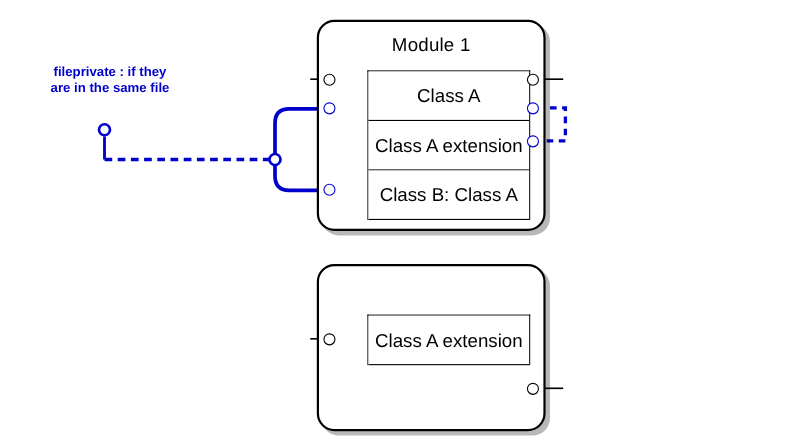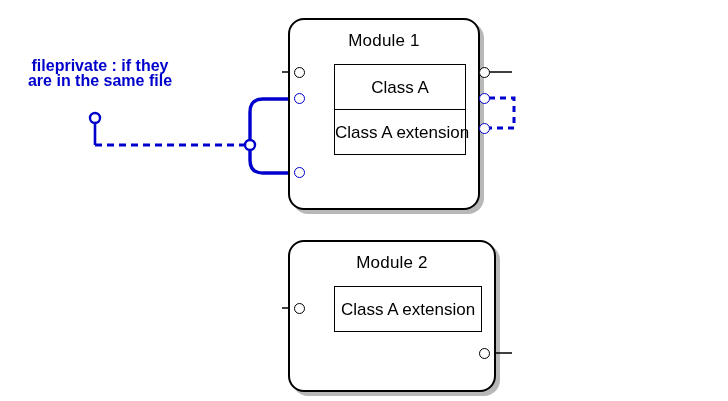--- a/index.html
+++ b/index.html
@@ -24,21 +24,21 @@
   }
   
   .module {
     position: absolute;
     background: #ffffff;
     border: 2px solid #000000;
     border-radius: 16px;
     box-sizing: border-box;
     box-shadow: 4px 4px 0 rgba(0,0,0,0.28);
   }
-  #module-1 { left: 288px; top: 18px;  width: 192px; height: 192px; }
+  #module-1 { left: 288px; top: 18px;  width: 208px; height: 192px; }
   #module-2 { left: 288px; top: 240px; width: 208px; height: 152px; }
 
   .module-title {
     position: absolute;
     left: 0;
     top: 0;
     width: 100%;
     height: 42px;
     line-height: 42px;
     text-align: center;
@@ -79,21 +79,21 @@
     background: #ffffff;
   }
   .port.black { border: 1.6px solid #000000; }
   .port.blue  { border: 1.6px solid #0000cc; }
 
   
   .note {
     position: absolute;
     color: #0000cc;
     font-weight: bold;
-    font-size: 16px;
+    font-size: 12px;
     line-height: 15px;
     white-space: pre-line;
   }
   #note-fileprivate { left: 16px;  top: 58px;  width: 168px; text-align: center; }
   #note-private     { left: 524px; top: 104px; width: 152px; text-align: center; }
 </style>
 </head>
 <body>
 
 <div id="canvas">
@@ -116,33 +116,33 @@
 
     <circle cx="95" cy="118" r="5" fill="#ffffff" stroke="#0000cc" stroke-width="2.4"></circle>
     <circle cx="250" cy="145" r="5" fill="#ffffff" stroke="#0000cc" stroke-width="2.4"></circle>
   </svg>
 
   <div class="module" id="module-1">
     <div class="module-title">Module 1</div>
     <div class="module-table">
       <div class="module-row">Class A</div>
       <div class="module-row">Class A extension</div>
+      <div class="module-row">Class B: Class A</div>
     </div>
   </div>
 
   <div class="port black" style="left:294px; top:67px;"></div>
   <div class="port blue" style="left:294px; top:93px;"></div>
   <div class="port blue" style="left:294px; top:167px;"></div>
 
   <div class="port black" style="left:479px; top:67px;"></div>
   <div class="port blue" style="left:479px; top:93px;"></div>
   <div class="port blue" style="left:479px; top:123px;"></div>
 
   <div class="module" id="module-2">
-    <div class="module-title">Module 2</div>
     <div class="module-table">
       <div class="module-row">Class A extension</div>
     </div>
   </div>
 
   <div class="port black" style="left:294px; top:303px;"></div>
   <div class="port black" style="left:479px; top:348px;"></div>
 
   <div class="note" id="note-fileprivate">fileprivate : if they
 are in the same file</div>

